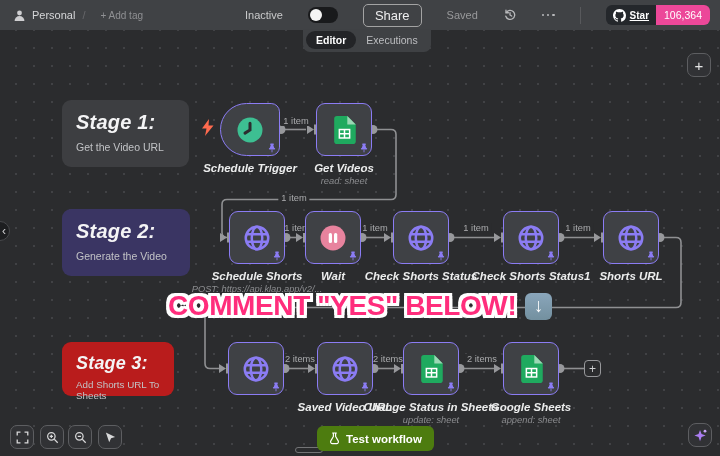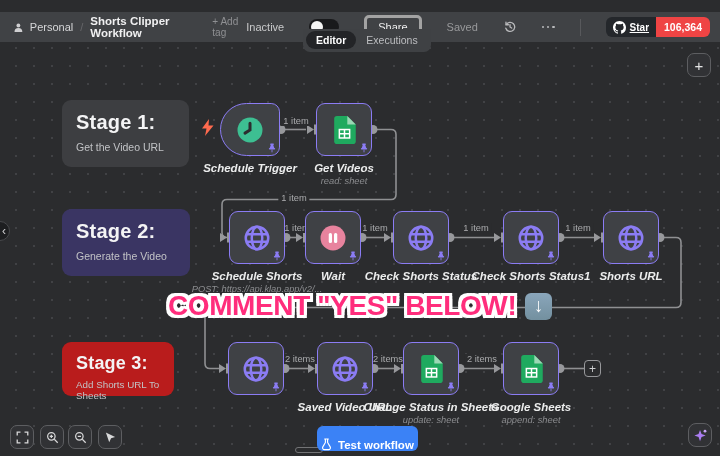--- a/index.html
+++ b/index.html
@@ -1,56 +1,56 @@
 <!DOCTYPE html>
 <html><head>
 <meta charset="utf-8">
 <style>
   * { margin:0; padding:0; box-sizing:border-box; }
   html,body { width:720px; height:456px; overflow:hidden; }
   body { font-family:"Liberation Sans", sans-serif; background:#2b2c2e; position:relative; }
 
   
-  .header { position:absolute; top:12px; left:0; width:720px; height:30px; background:#404245;
+  .header { position:absolute; top:0; left:0; width:720px; height:30px; background:#404245;
             display:flex; align-items:center; justify-content:space-between; padding:0 10px 0 14px; z-index:20; }
   .h-left { display:flex; align-items:center; gap:7px; }
   .crumb-ws { font-size:11px; color:#d6d7d9; }
   .crumb-sep { font-size:11px; color:#66676a; }
   .wf-title { font-size:11.5px; font-weight:700; color:#f0f0f1; }
   .add-tag { font-size:10px; color:#8f9093; margin-left:8px; }
   .h-right { display:flex; align-items:center; gap:25px; }
   .inactive-lb { font-size:11px; color:#c9cacb; }
   .toggle { width:30px; height:16px; border-radius:9px; background:#191a1c; position:relative; cursor:pointer; }
   .toggle .knob { position:absolute; left:2px; top:2px; width:12px; height:12px; border-radius:50%; background:#f4f4f4; }
-  .share-btn { border:3px solid #a3a3a3; border-radius:5px; padding:3px 11px; font-size:11px; color:#ededee; background:transparent; cursor:pointer; }
+  .share-btn { border:1px solid #a3a3a3; border-radius:5px; padding:3px 11px; font-size:13px; color:#ededee; background:transparent; cursor:pointer; }
   .saved { font-size:11px; color:#98999b; }
   .hist, .dots { display:flex; align-items:center; color:#b9babc; cursor:pointer; }
   .dots { gap:2.5px; }
   .dots i { width:2.6px; height:2.6px; border-radius:50%; background:#b9babc; display:block; }
   .vdiv { width:1px; height:17px; background:#58595c; }
   .gh-badge { display:flex; align-items:stretch; border-radius:6px; overflow:hidden; height:20px; cursor:pointer; }
   .gh-left { background:#24272b; display:flex; align-items:center; gap:4px; padding:0 7px; }
   .gh-left span { font-size:10px; font-weight:700; color:#fff;text-decoration:underline; }
-  .gh-right { background:#ef4444; display:flex; align-items:center; padding:0 8px; font-size:10.5px; font-weight:700; color:#fff; }
+  .gh-right { background:#ec4899; display:flex; align-items:center; padding:0 8px; font-size:10.5px; font-weight:400; color:#fff; }
 
   
   .tabs { position:absolute; left:303px; top:29px; display:flex; background:#3f4144; border-radius:0 0 7px 7px; padding:2px 3px 3px; z-index:21; }
   .tab { font-size:10.5px; padding:3px 10px; border-radius:9px; color:#bdbec1; cursor:pointer; }
   .tab.active { background:#232427; color:#fff; font-weight:700; }
 
   
   .canvas { position:absolute; left:0; top:30px; width:720px; height:426px;
             background-color:#2b2c2e;
             background-image:radial-gradient(circle, #414245 1.2px, transparent 1.4px);
             background-size:18px 18px; background-position:7px 9px; }
   .wires { position:absolute; left:0; top:0; width:720px; height:456px; z-index:1; pointer-events:none; }
 
   
   .stage { position:absolute; border-radius:9px; padding:11px 14px; z-index:2; cursor:pointer; }
-  .stage h2 { font-size:20px; font-weight:700; color:#f4f4f5; letter-spacing:.2px; }
+  .stage h2 { font-size:20px; font-weight:700; color:#f4f4f5; letter-spacing:.2px;font-style:italic; }
   .stage p { font-size:10.5px; color:#c2c3c6; margin-top:7px; }
   .stage1 { left:62px; top:100px; width:127px; height:67px; background:#3d3e41; }
   .stage2 { left:62px; top:209px; width:128px; height:67px; background:#3a3563; }
   .stage3 { left:62px; top:342px; width:112px; height:54px; background:#b91c1c; }
   .stage3 h2 { font-size:18px; }
   .stage3 p { margin-top:5px; font-size:9.8px; }
 
   
   .node { position:absolute; width:150px; display:flex; flex-direction:column; align-items:center; z-index:3; cursor:pointer;font-style:italic; }
   .node-box { width:56px; height:53px; background:#3f4145; border:1.6px solid #8b7cf4; border-radius:9px;
@@ -72,22 +72,22 @@
   .emoji-arrow { width:27px; height:27px; border-radius:6px; background:linear-gradient(#8aa6bb,#73909f);
                  display:flex; align-items:center; justify-content:center; color:#fff; font-size:19px; font-weight:900; }
 
   
   .sq-btn { position:absolute; width:24px; height:24px; border:1px solid #5d5e61; border-radius:7px;
             background:#313235; display:flex; align-items:center; justify-content:center; color:#e4e4e5; cursor:pointer; z-index:10; }
   .add-node-btn { left:687px; top:53px; font-size:15px; font-weight:400; }
   .ctrl1 { left:10px; top:425px; } .ctrl2 { left:40px; top:425px; } .ctrl3 { left:68px; top:425px; } .ctrl4 { left:98px; top:425px; }
   .sparkle-btn { left:688px; top:423px; border-radius:8px; }
 
-  .test-btn { position:absolute; left:317px; top:426px; height:25px; background:#3b82f6; border:none; border-radius:6px;
-              display:flex; align-items:flex-end; gap:6px; padding:0 4px; color:#fff; font-size:11.5px; font-weight:700;
+  .test-btn { position:absolute; left:317px; top:426px; height:25px; background:#4d7c0f; border:none; border-radius:6px;
+              display:flex; align-items:center; gap:6px; padding:0 12px; color:#fff; font-size:11.5px; font-weight:700;
               z-index:10; cursor:pointer; font-family:"Liberation Sans", sans-serif; }
 
   .hscroll { position:absolute; left:295px; top:447px; width:28px; height:6px; border:1px solid #737476; border-radius:3px; z-index:9; cursor:pointer; }
   .panel-chevron { position:absolute; left:-10px; top:221px; width:20px; height:20px; border-radius:50%;
                    background:#1d1e20; border:1px solid #47484b; color:#cfcfd1; font-size:12px;
                    display:flex; align-items:center; justify-content:flex-end; padding-right:3px; z-index:10; cursor:pointer; }
 
   .plus-endpoint { position:absolute; left:584px; top:360px; width:17px; height:17px; border:1.5px solid #97989b;
                    border-radius:4px; color:#cfd0d2; font-size:12px; display:flex; align-items:center; justify-content:center;
                    background:#2b2c2e; z-index:3; cursor:pointer; }
@@ -135,21 +135,20 @@
 </svg>
 
 <div class="header">
   <div class="h-left">
     <svg width="11" height="11" viewBox="0 0 11 11">
       <circle cx="5.5" cy="3" r="2.4" fill="#cfcfd1"></circle>
         <path d="M0.6 11a4.9 4.9 0 0 1 9.8 0z" fill="#cfcfd1"></path>
     </svg>
     <span class="crumb-ws">Personal</span>
     <span class="crumb-sep">/</span>
-    <span class="wf-title">Shorts Clipper Workflow</span>
     <span class="add-tag">+ Add tag</span>
   </div>
   <div class="h-right">
     <span class="inactive-lb">Inactive</span>
     <div class="toggle">
         <div class="knob"></div>
       </div>
     <button class="share-btn">Share</button>
     <span class="saved">Saved</span>
     <span class="hist">

